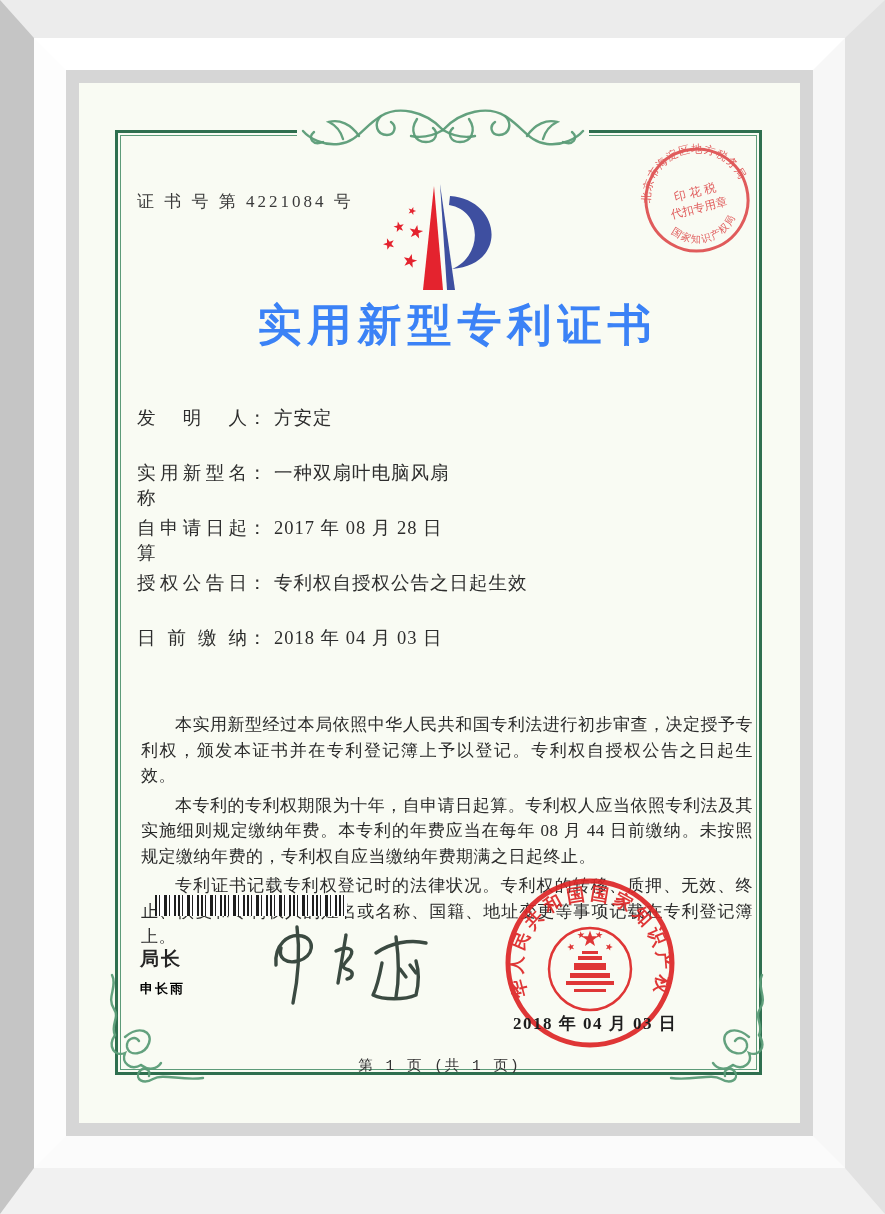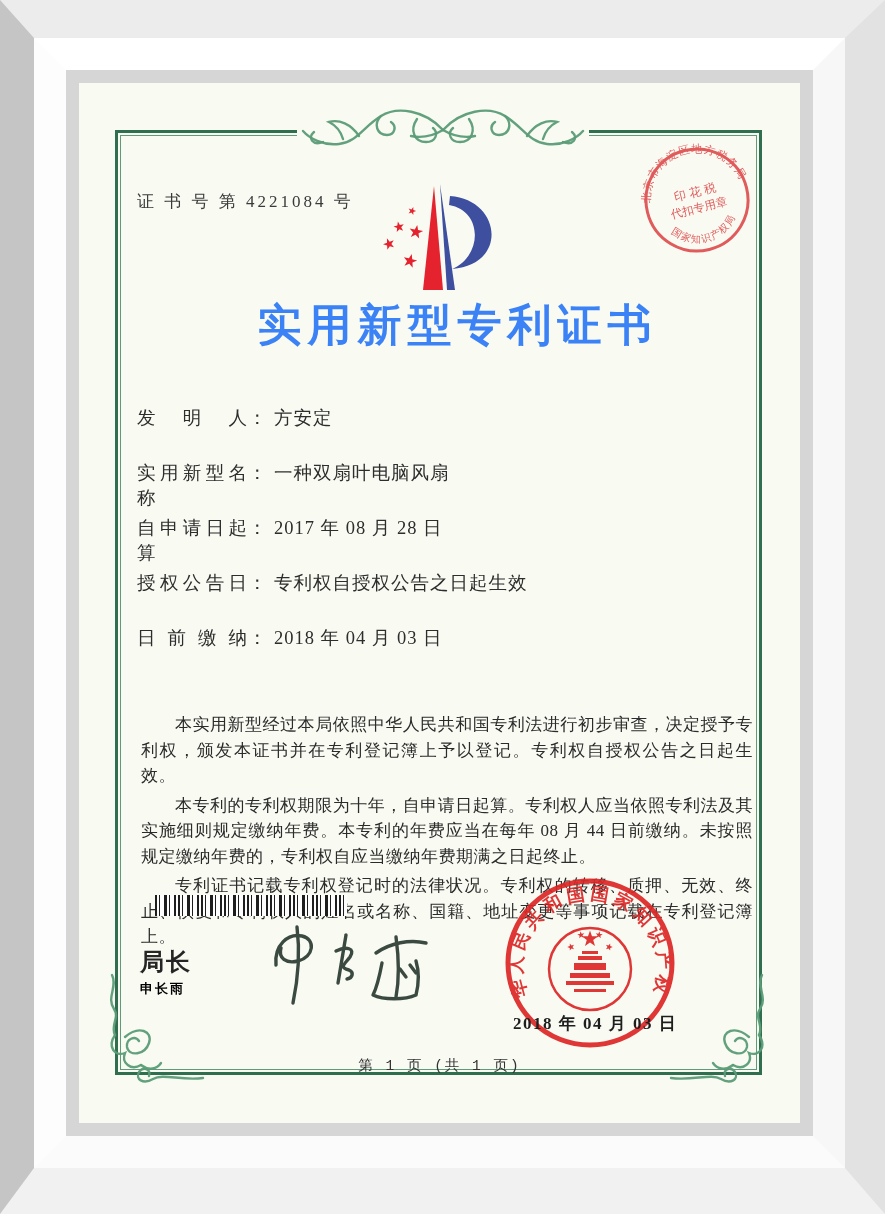--- a/index.html
+++ b/index.html
@@ -45,21 +45,21 @@
   .body-text{position:absolute;left:58px;top:625px;width:620px;font-size:17px;
     line-height:25.5px;color:var(--ink,#2b2b2b);text-align:justify;letter-spacing:.5px;}
   .body-text p{margin:4px;text-indent:2em;}
 
   
   .barcode{position:absolute;left:76px;top:812px;width:192px;height:21px;
     background:repeating-linear-gradient(90deg,
       #1d1d1d 0 2px,#fdfdfd 2px 4px,#1d1d1d 4px 5px,#fdfdfd 5px 9px,
       #1d1d1d 9px 12px,#fdfdfd 12px 14px,#1d1d1d 14px 15px,#fdfdfd 15px 19px,
       #1d1d1d 19px 21px,#fdfdfd 21px 23px);}
-  .director-title{position:absolute;left:61px;top:863px;font-size:24px;font-weight:700;
+  .director-title{position:absolute;left:61px;top:863px;font-size:19px;font-weight:700;
     font-family:"Liberation Sans","DejaVu Sans",sans-serif;color:#252525;letter-spacing:2px;}
   .director-name{position:absolute;left:61px;top:897px;font-size:13px;font-weight:700;
     font-family:"Liberation Sans","DejaVu Sans",sans-serif;color:#000000;letter-spacing:2px;}
   .signature{position:absolute;left:171px;top:838px;}
   .sig{stroke:#3b4a41;stroke-width:3.4;fill:none;stroke-linecap:round;stroke-linejoin:round;}
 
   .seal{position:absolute;left:425px;top:794px;opacity:.92;}
   .seal-red{fill:var(--seal_red,#dd2626);}
   .seal-ring{fill:none;stroke:var(--seal_red,#dd2626);}
   .seal-txt{fill:var(--seal_red,#dd2626);font-weight:700;}

